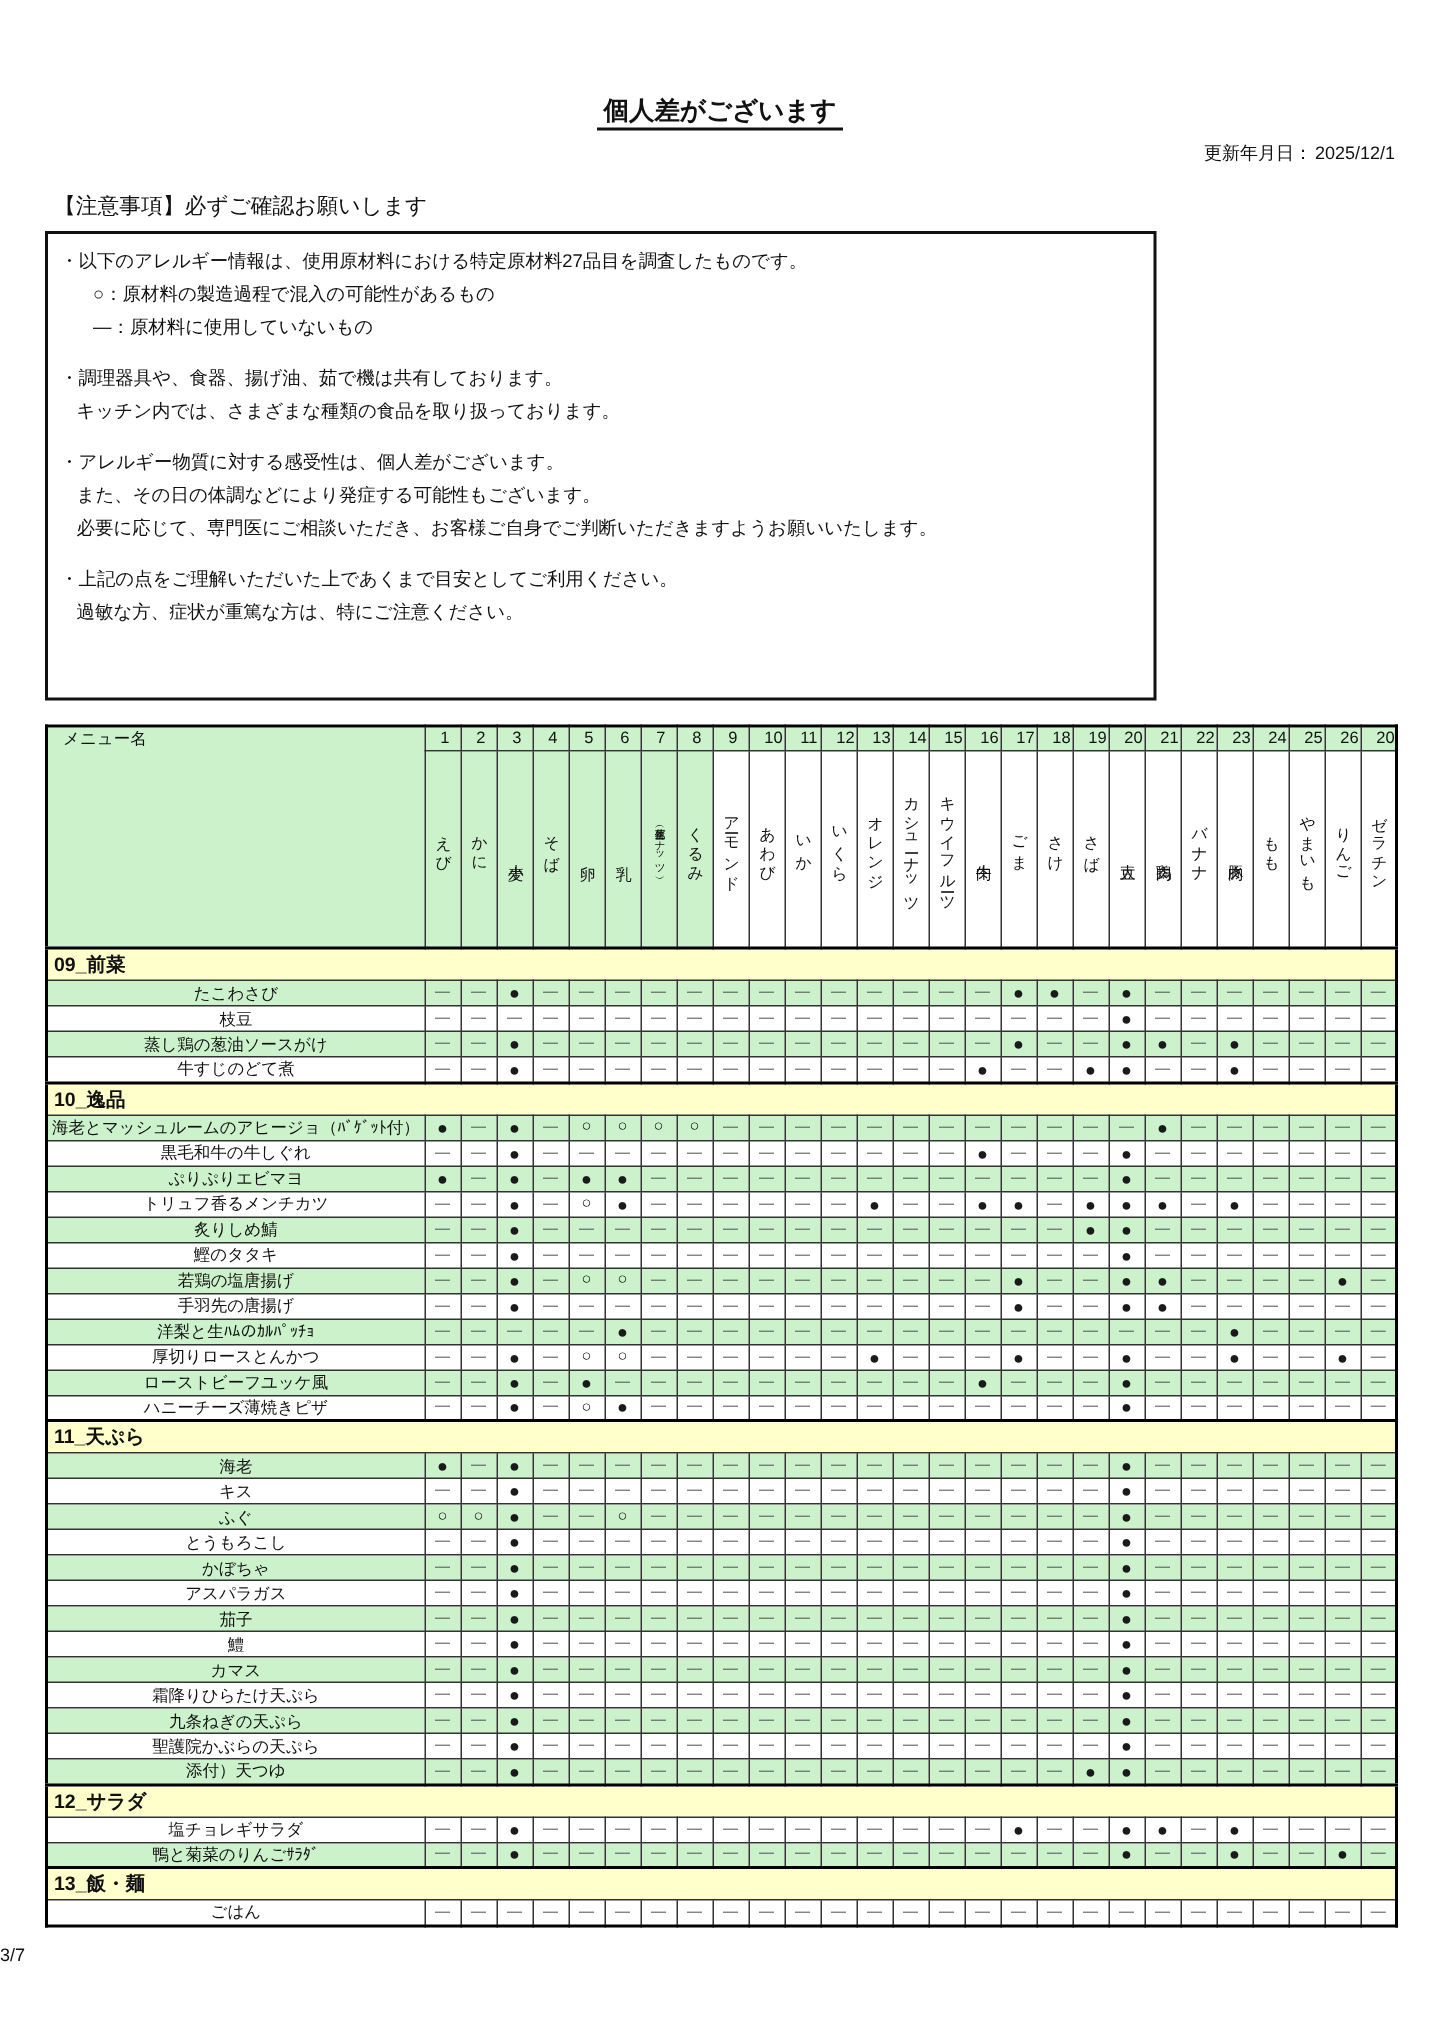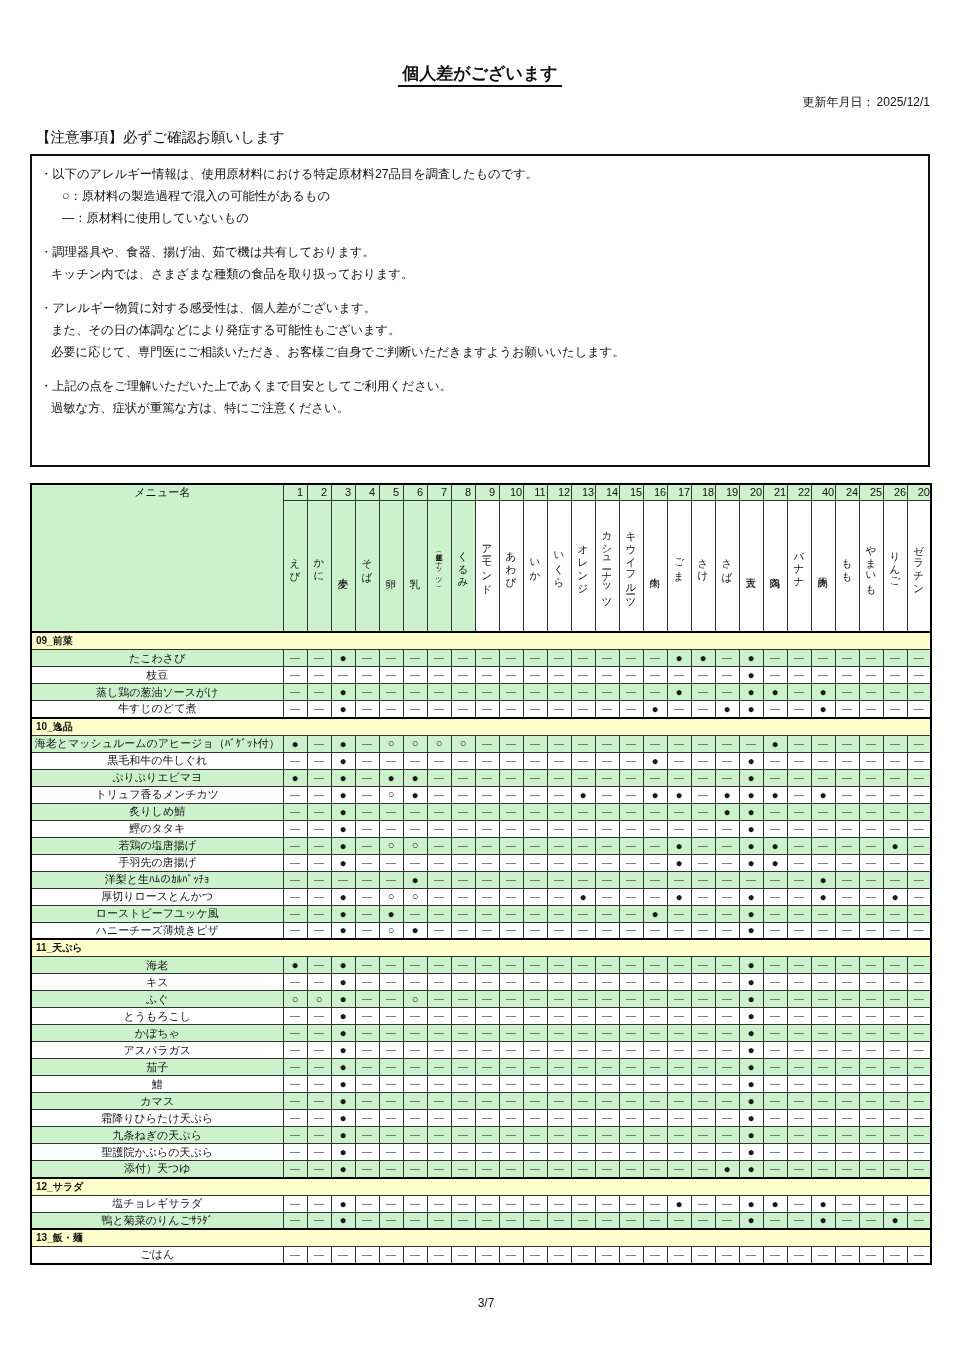--- a/index.html
+++ b/index.html
@@ -6,56 +6,56 @@
   body{
     width:960px;height:1356px;position:relative;background:#ffffff;
     font-family:"Liberation Sans",sans-serif;color:#111;overflow:hidden;
   }
   .page-title{position:absolute;left:0;right:0;top:62px;text-align:center;font-size:17px;font-weight:bold;}
   .page-title span{border-bottom:2px solid #111;padding:0 4px 2px 4px;}
   .updated{position:absolute;top:94px;right:30px;font-size:12px;}
   .updated .lbl{margin-right:2px;}
   .notice-heading{position:absolute;left:36px;top:128px;font-size:14.5px;font-weight:normal;}
   .notice-box{
-    position:absolute;left:30px;top:154px;width:900px;height:313px;
+    position:absolute;left:30px;top:154px;width:741px;height:313px;
     border:2px solid #111;box-sizing:border-box;padding:7px 8px;
   }
   .n-line{font-size:12.3px;line-height:22px;white-space:nowrap;}
   .ind{padding-left:11px;}
   .ind2{padding-left:22px;}
   .gapb{margin-top:12px;}
 
   .tbl-wrap{position:absolute;left:30px;top:483px;}
   table.tbl{border-collapse:collapse;table-layout:fixed;width:900px;border:2px solid #000;}
   table.tbl th,table.tbl td{
     border:1px solid #333;padding:0;box-sizing:border-box;font-weight:normal;overflow:hidden;
   }
   col.cmenu{width:252px;} col.ccol{width:24px;}
   .green-bg{background:#ccf2cc;}
   .thick-r{border-right:2px solid #000;}
   .thick-l{border-left:2px solid #000;}
-  tr.num-row th{height:16px;font-size:11px;text-align:center;padding-left:10px;}
+  tr.num-row th{height:16px;font-size:11px;text-align:left;padding-left:10px;}
   tr.name-row th{height:132px;vertical-align:middle;text-align:center;}
   th.menu-th{text-align:left;vertical-align:top;padding:1px 4px;font-size:11px;}
   th.vh span{
     writing-mode:vertical-rl;text-orientation:upright;display:inline-block;
     font-size:10.5px;letter-spacing:1px;line-height:1;max-height:128px;
   }
   th.vh.small span{font-size:7px;letter-spacing:0;}
   tbody tr{height:17px;}
   tr.sec td{
-    background:#ffffcc;text-align:left;font-weight:bold;font-size:10px;
+    background:#ffffcc;text-align:left;font-weight:bold;font-size:13px;
     padding:1px 4px;border-top:2px solid #000;
   }
   td.mname{text-align:center;font-size:11px;padding:0 4px;white-space:nowrap;}
   td.mark{text-align:center;line-height:1;}
   td.mark.f{font-size:12px;color:#1a1a1a;}
   td.mark.o{font-size:11px;color:#111;}
   td.mark.d{font-size:10px;color:#555;}
-  .footer-page{position:absolute;left:0;right:0;top:1296px;text-align:center;font-size:12px;padding-left:12px;}
+  .footer-page{position:absolute;left:0;right:0;top:1296px;font-size:12px;}
 </style>
 </head>
 <body>
 
 <div class="page-title"><span>個人差がございます</span></div>
 
 <div class="updated">
   <span class="lbl">更新年月日：</span><span>2025/12/1</span>
 </div>
 
@@ -124,21 +124,21 @@
           <th class="green-bg">13</th>
           <th class="green-bg">14</th>
           <th class="green-bg thick-r">15</th>
           <th class="green-bg">16</th>
           <th class="green-bg">17</th>
           <th class="green-bg thick-r">18</th>
           <th class="green-bg">19</th>
           <th class="green-bg">20</th>
           <th class="green-bg thick-r">21</th>
           <th class="green-bg">22</th>
-          <th class="green-bg">40</th>
+          <th class="green-bg">23</th>
           <th class="green-bg thick-r">24</th>
           <th class="green-bg">25</th>
           <th class="green-bg">26</th>
           <th class="green-bg thick-r">20</th>
         </tr>
       <tr class="name-row">
           <th class="vh green-bg thick-l"><span>えび</span></th>
           <th class="vh green-bg"><span>かに</span></th>
           <th class="vh green-bg thick-r"><span>小麦</span></th>
           <th class="vh green-bg"><span>そば</span></th>

